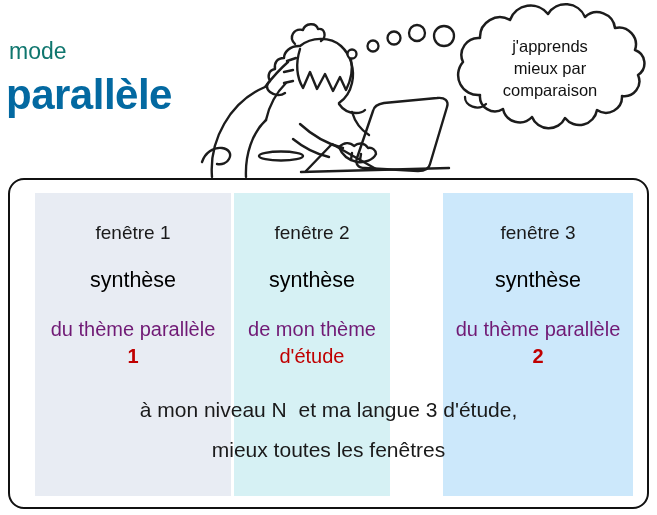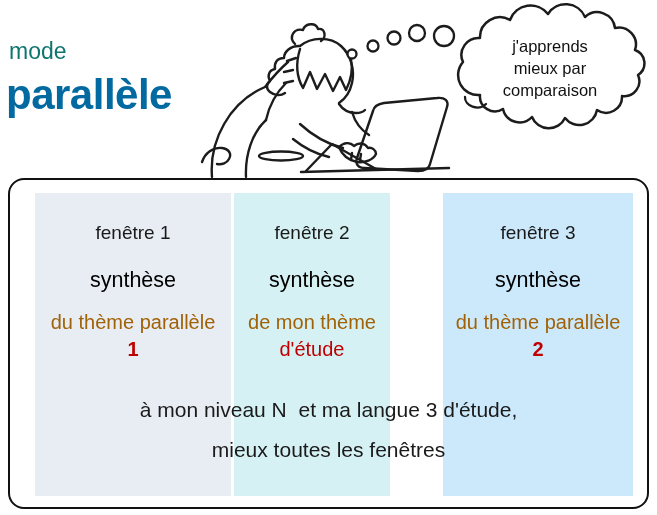--- a/index.html
+++ b/index.html
@@ -34,21 +34,21 @@
   }
   .col{
     position:absolute;top:13px;height:303px;z-index:1;
     text-align:center;
   }
   .col-1{left:25px;width:196px;}
   .col-2{left:224px;width:156px;}
   .col-3{left:433px;width:190px;}
   .w-name{margin-top:28px;font-size:19px;line-height:24px;color:#1a1a1a;}
   .w-heading{margin-top:22px;font-size:21.5px;line-height:26px;font-weight:normal;color:#000000;}
-  .w-line1{margin-top:17px;font-size:20px;line-height:25px;color:#a16207;}
+  .w-line1{margin-top:24px;font-size:20px;line-height:25px;color:#701a75;}
   .w-line2{margin-top:2px;font-size:20px;line-height:25px;color:#c00000;}
   .w-line2.num{font-weight:bold;}
   .panel-footer{
     position:absolute;left:0;right:0;top:217px;z-index:2;
     text-align:center;color:#1a1a1a;
   }
   .footer-line{font-size:21px;line-height:26px;white-space:pre;}
   .footer-line + .footer-line{margin-top:14px;}
 </style>
 </head>

